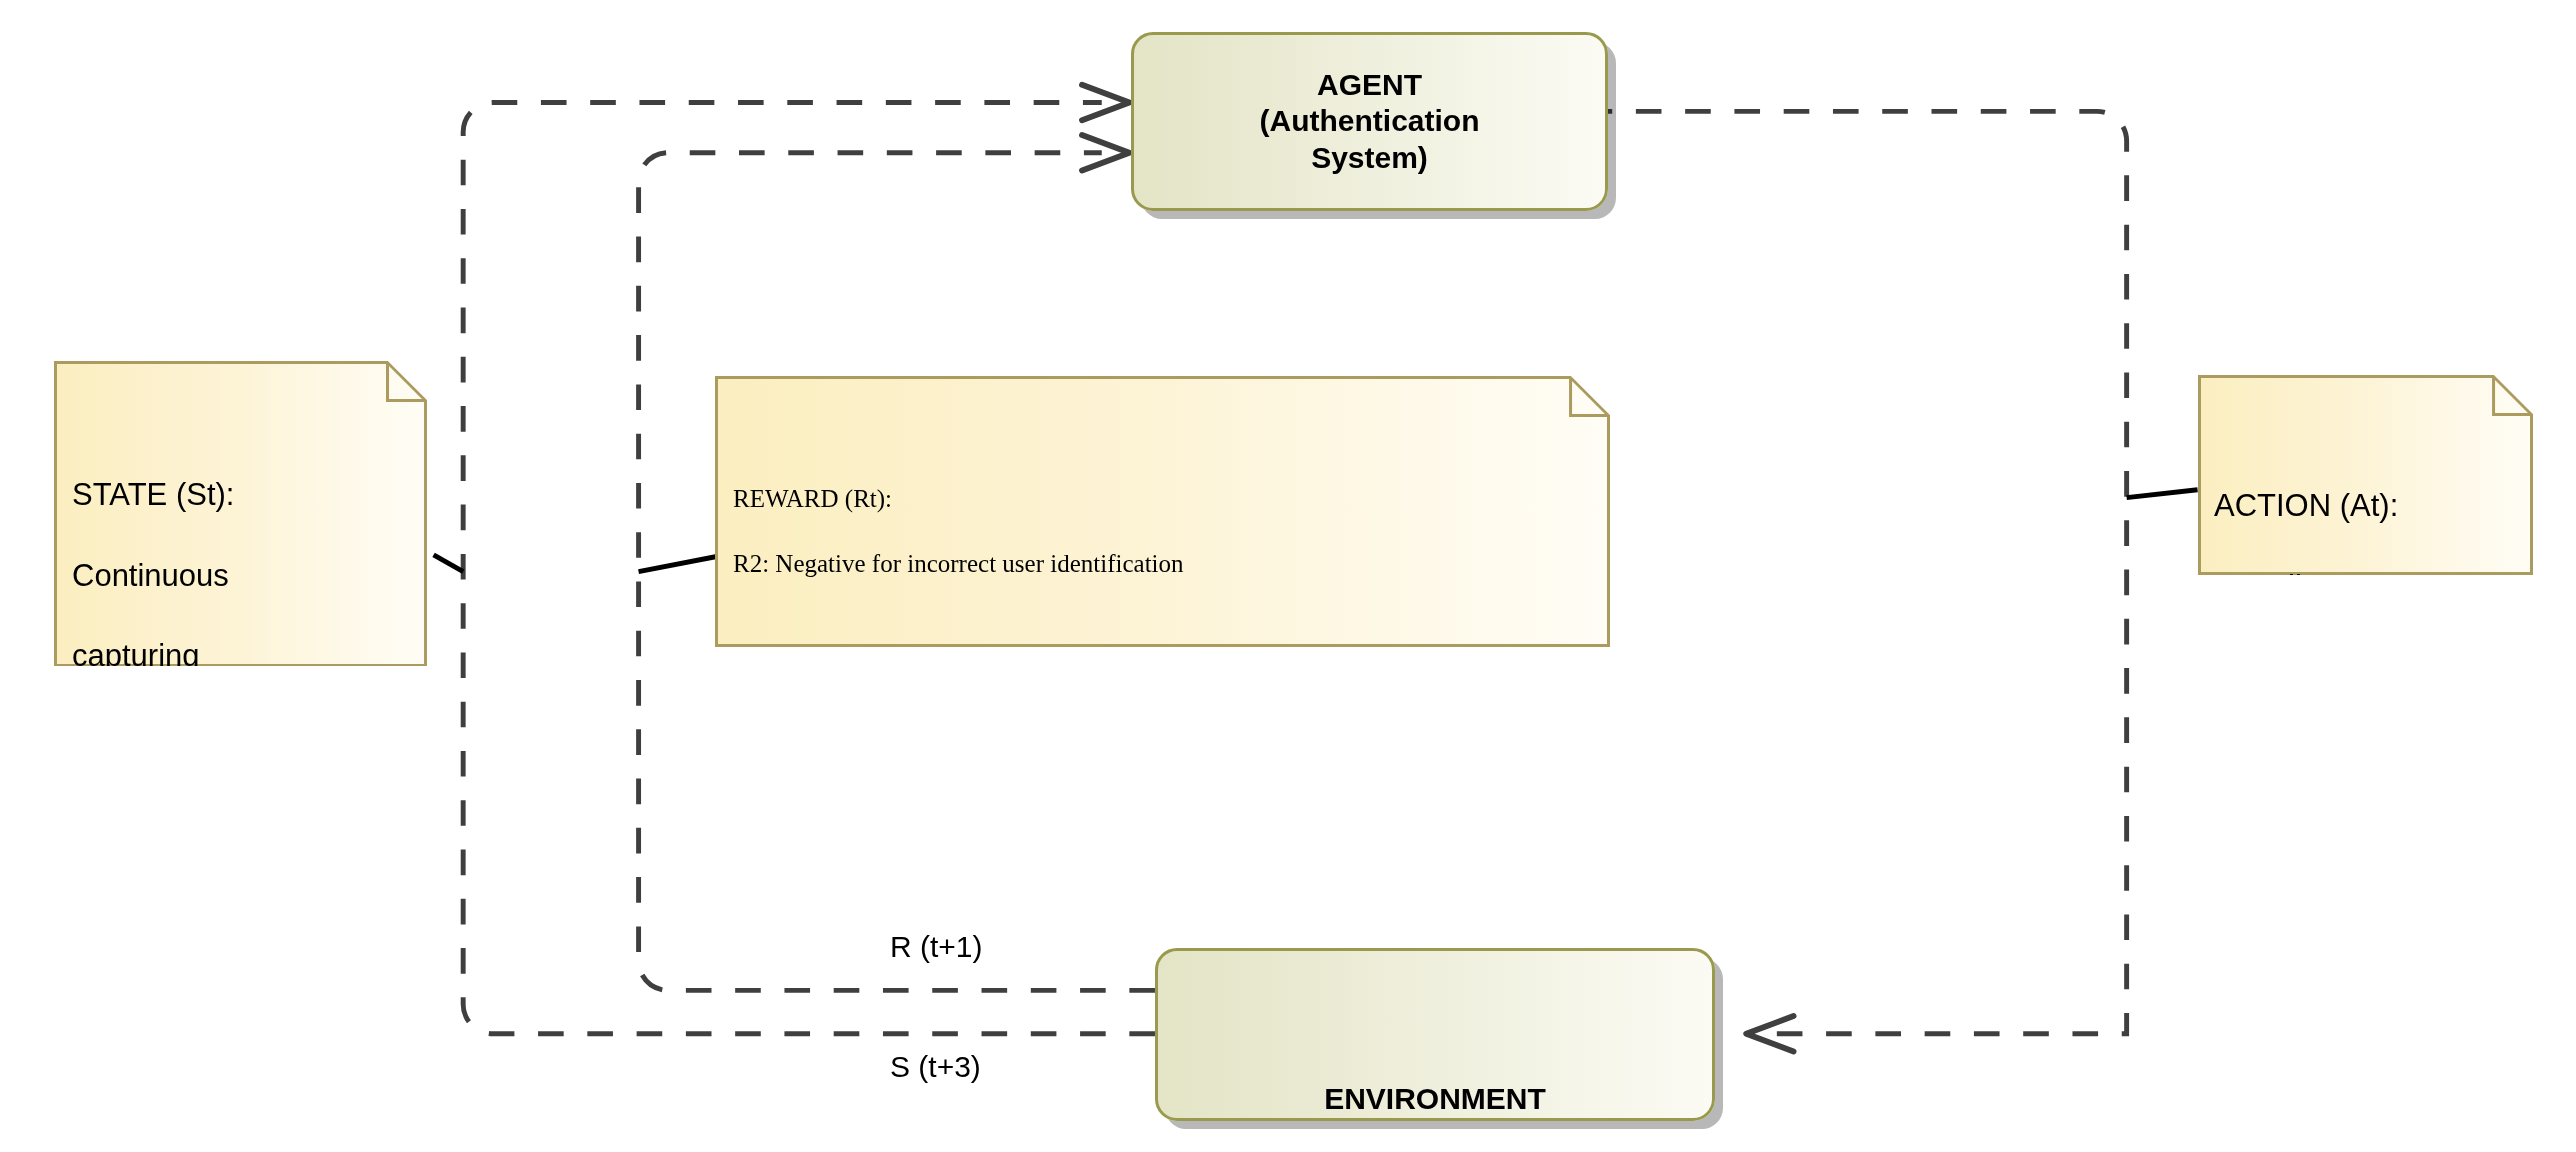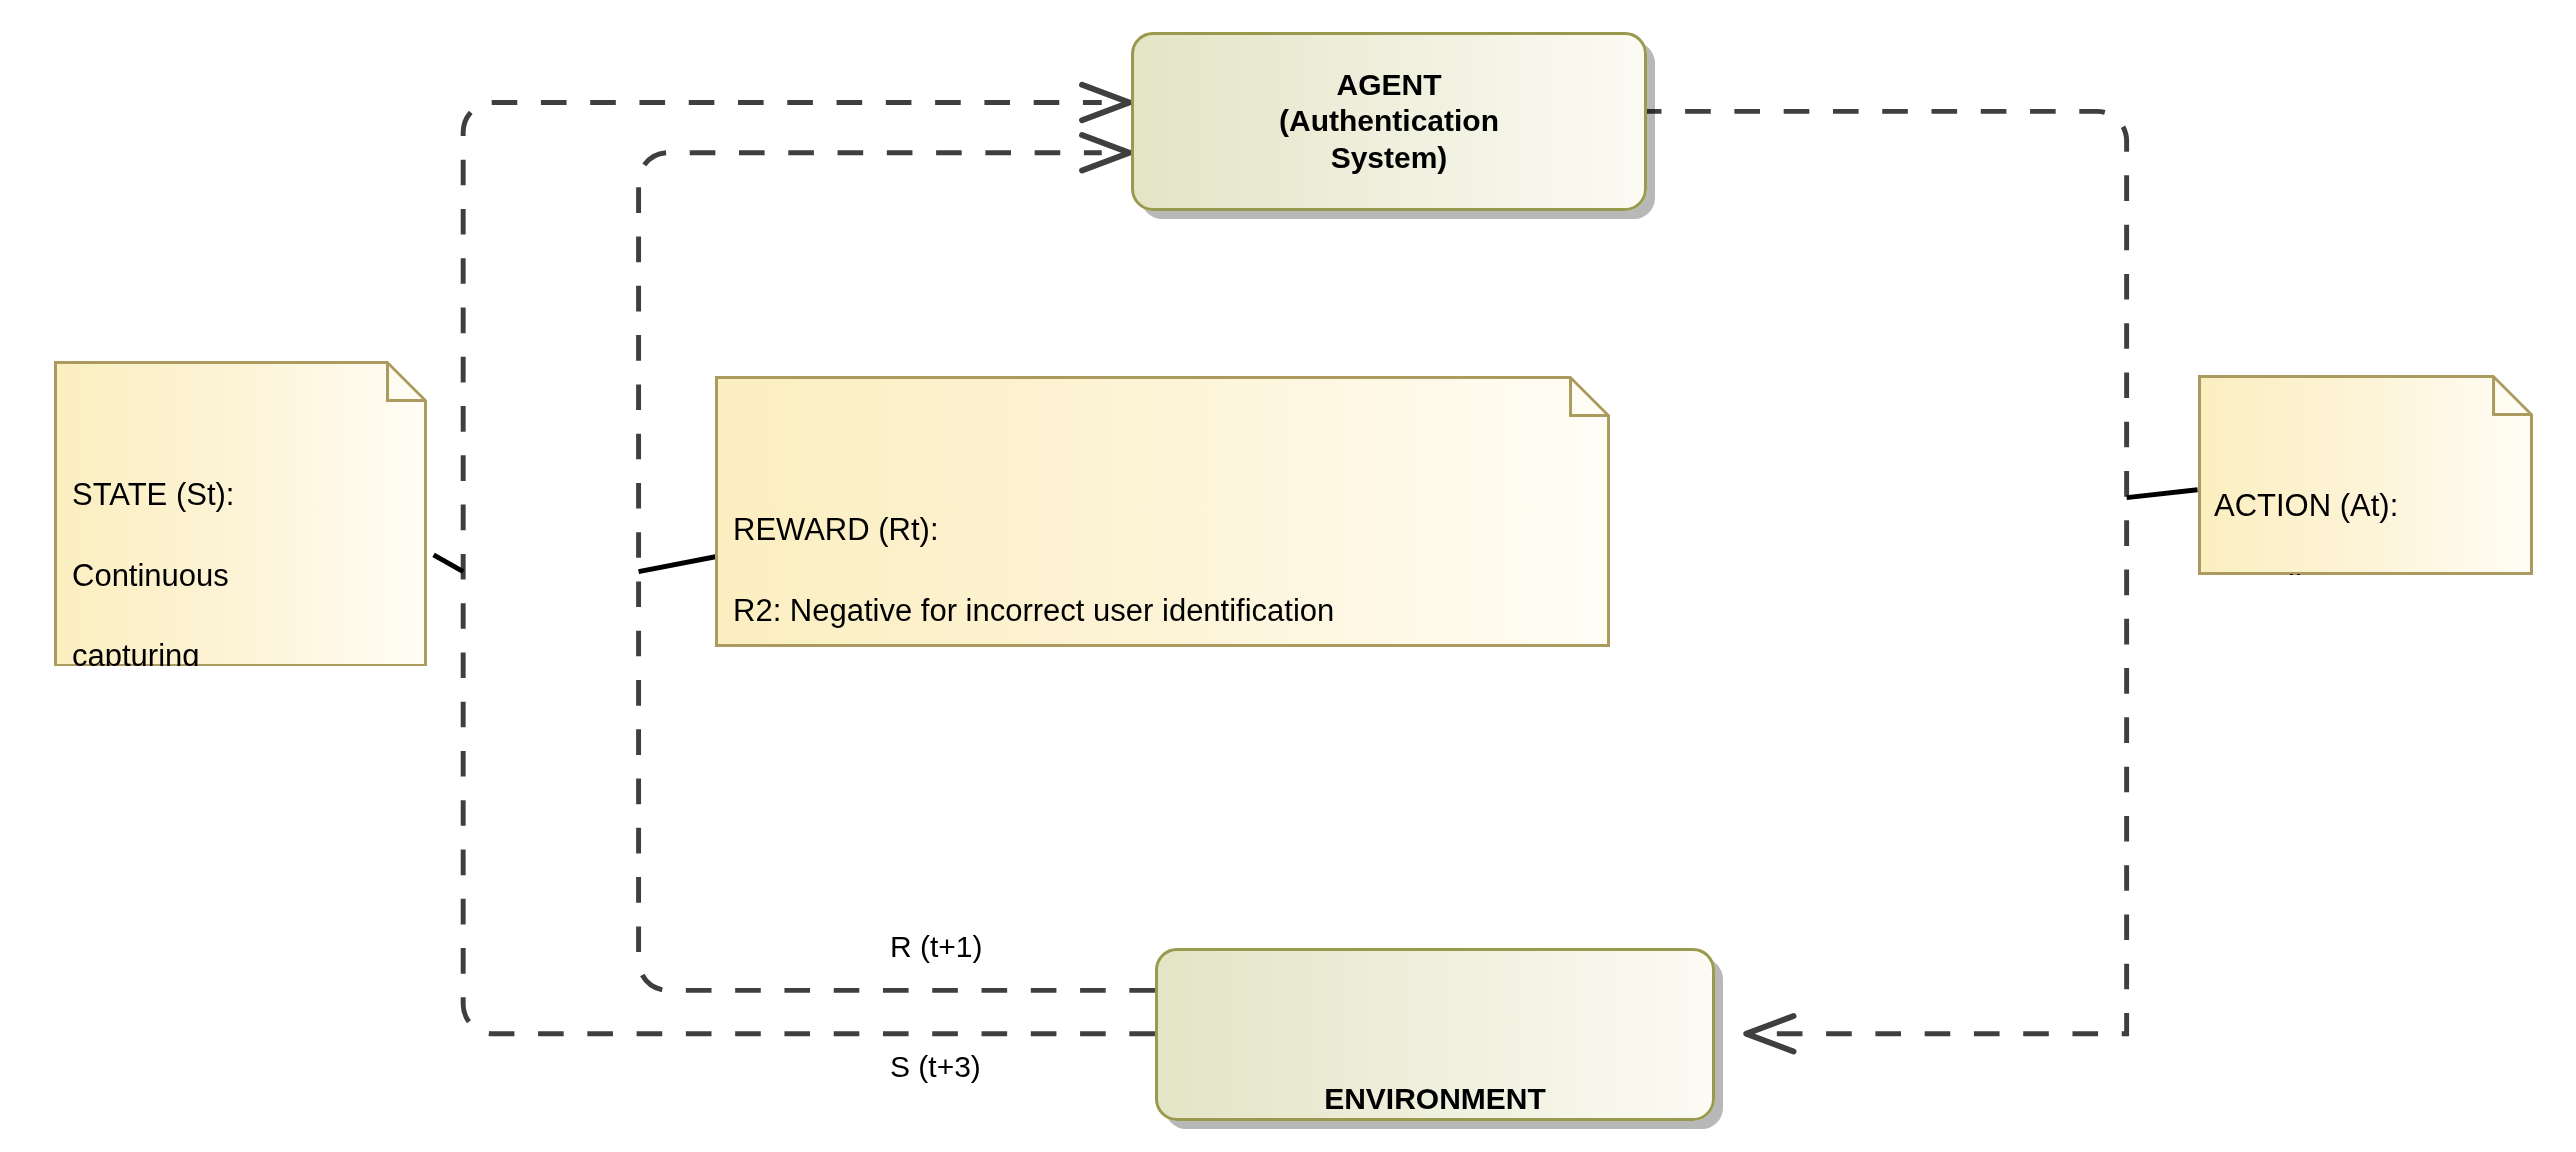--- a/index.html
+++ b/index.html
@@ -122,21 +122,21 @@
     <path class="solid-arrow" d="M 1098 86 L 1146 104 L 1098 122"></path>
     <path class="solid-arrow" d="M 1098 137 L 1146 155 L 1098 173"></path>
 
     <path class="solid-arrow" d="M 1820 1031 L 1772 1049 L 1820 1067"></path>
 
     <path class="anchor" d="M 440 563 L 470 580"></path>
     <path class="anchor" d="M 648 580 L 726 565"></path>
     <path class="anchor" d="M 2158 505 L 2230 497"></path>
   </svg>
 
-  <div class="node-box" style="left:1131px; top:32px; width:516px; height:179px; font-size:30px;">
+  <div class="node-box" style="left:1131px; top:32px; width:477px; height:179px; font-size:30px;">
     <div class="node-lines">
       <div class="txt-row">AGENT</div>
       <div class="txt-row">(Authentication</div>
       <div class="txt-row">System)</div>
     </div>
   </div>
 
   <div class="node-box" style="left:1155px; top:948px; width:560px; height:173px; font-size:30px;align-items:flex-end;">
     <div class="node-lines">
       <div class="txt-row">ENVIRONMENT</div>
@@ -155,21 +155,21 @@
       <div class="txt-row">combination of</div>
       <div class="txt-row">different patterns</div>
     </div>
   </div>
 
   <div class="note folded" style="left:715px; top:376px; width:895px; height:271px; --fold:39px;">
     <svg class="note-border" viewBox="0 0 908 275" preserveAspectRatio="none">
       <path d="M 1.5 1.5 L 868 1.5 L 906.5 40 L 906.5 273.5 L 1.5 273.5 Z" fill="none" stroke="#ab9b5e" stroke-width="3" vector-effect="non-scaling-stroke"></path>
       <path d="M 868 1.5 L 868 40 L 906.5 40" fill="none" stroke="#ab9b5e" stroke-width="3" vector-effect="non-scaling-stroke"></path>
     </svg>
-    <div class="note-text" style="position:absolute; left:18px; top:94px; font-size:31px;">
+    <div class="note-text" style="position:absolute; left:18px; top:74px; font-size:25px;font-family:Liberation Serif, serif;">
       <div class="txt-row">REWARD (Rt):</div>
       <div class="txt-row">R2: Negative for incorrect user identification</div>
     </div>
   </div>
 
   <div class="note folded" style="left:2198px; top:375px; width:335px; height:200px;text-decoration:underline; --fold:39px;">
     <svg class="note-border" viewBox="0 0 340 203" preserveAspectRatio="none">
       <path d="M 1.5 1.5 L 300 1.5 L 338.5 40 L 338.5 201.5 L 1.5 201.5 Z" fill="none" stroke="#ab9b5e" stroke-width="3" vector-effect="non-scaling-stroke"></path>
       <path d="M 300 1.5 L 300 40 L 338.5 40" fill="none" stroke="#ab9b5e" stroke-width="3" vector-effect="non-scaling-stroke"></path>
     </svg>

